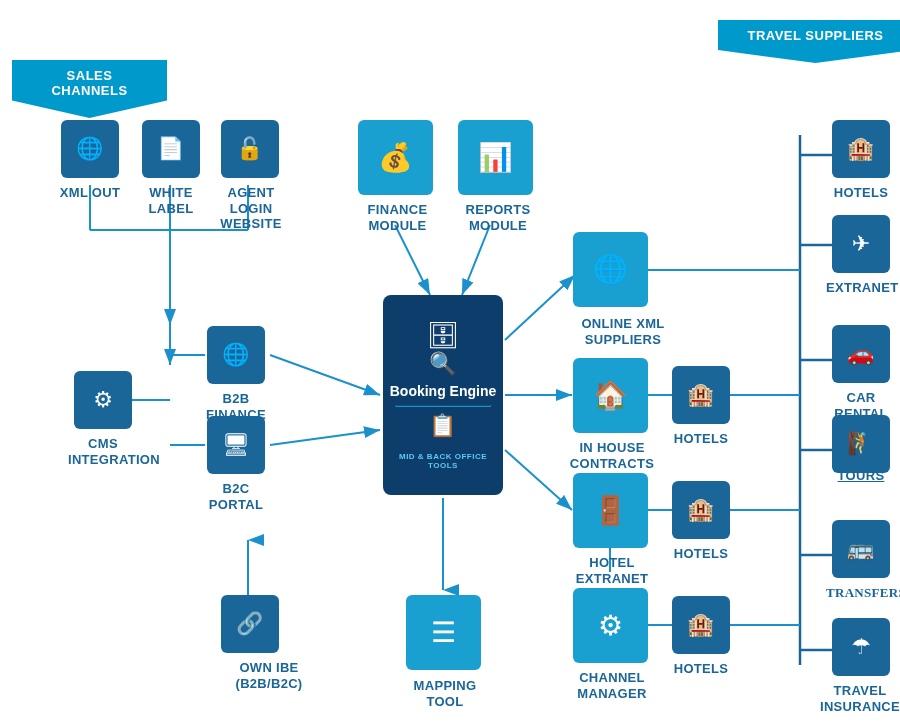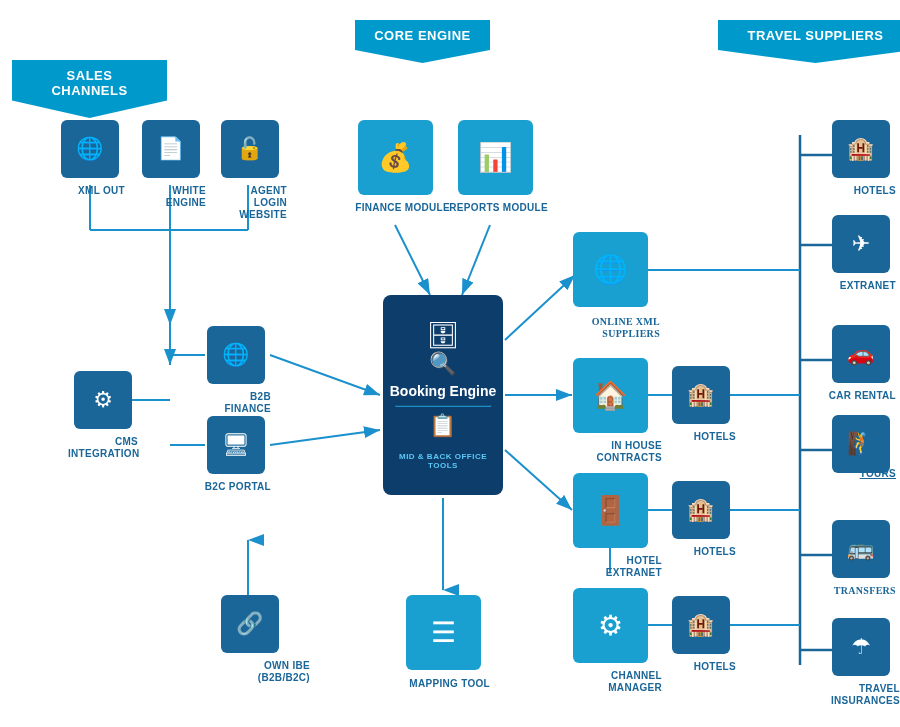--- a/index.html
+++ b/index.html
@@ -54,22 +54,22 @@
       height: 58px;
     }
 
     .icon-box.large {
       width: 75px;
       height: 75px;
     }
 
     .icon-label {
       position: absolute;
-      text-align: right;
-      font-size: 10px;
+      text-align: center;
+      font-size: 13px;
       font-weight: 900;
       color: #1a6699;
       line-height: 1.2;
       letter-spacing: 0.3px;
     }
 
     
     .booking-engine {
       position: absolute;
       background: #0d3d6b;
@@ -188,37 +188,34 @@
     <line x1="800" y1="270" x2="720" y2="270" stroke="#1a90cc" stroke-width="2"></line>
     <line x1="800" y1="395" x2="720" y2="395" stroke="#1a90cc" stroke-width="2"></line>
     <line x1="800" y1="510" x2="720" y2="510" stroke="#1a90cc" stroke-width="2"></line>
     <line x1="800" y1="625" x2="720" y2="625" stroke="#1a90cc" stroke-width="2"></line>
   </svg>
 
   <div class="banner" style="left:12px; top:20px; width:155px; padding-bottom:20px; font-size:13px;margin-top:40px;">
     <span>SALES CHANNELS</span>
   </div>
 
-  <div class="banner" style="left:355px; top:20px; width:135px; padding-bottom:20px; font-size:13px;">
-    <span>CORE ENGINE</span>
-  </div>
 
   <div class="banner" style="left:718px; top:20px; width:195px; padding-bottom:20px; font-size:13px;">
     <span>TRAVEL SUPPLIERS</span>
   </div>
 
   <div class="icon-box small" style="left:61px; top:120px;">
     <span class="icon-symbol">🌐</span>
   </div>
   <div class="icon-label" style="left:55px; top:185px; width:70px;">XML OUT</div>
 
   <div class="icon-box small" style="left:142px; top:120px;">
     <span class="icon-symbol">📄</span>
   </div>
-  <div class="icon-label" style="left:136px; top:185px; width:70px;">WHITE ENGINE</div>
+  <div class="icon-label" style="left:136px; top:185px; width:70px;">WHITE LABEL</div>
 
   <div class="icon-box small" style="left:221px; top:120px;">
     <span class="icon-symbol">🔓</span>
   </div>
   <div class="icon-label" style="left:215px; top:185px; width:72px;">AGENT LOGIN<br>WEBSITE</div>
 
   <div class="icon-box small" style="left:207px; top:326px;">
     <span class="icon-symbol">🌐</span>
   </div>
   <div class="icon-label" style="left:201px; top:391px; width:70px;">B2B FINANCE</div>
@@ -258,21 +255,21 @@
   </div>
 
   <div class="icon-box large" style="left:406px; top:595px; background:#1aa0d0;">
     <span class="icon-symbol" style="font-size:28px;">☰</span>
   </div>
   <div class="icon-label" style="left:400px; top:678px; width:90px;">MAPPING TOOL</div>
 
   <div class="icon-box large" style="left:573px; top:232px; background:#1aa0d0;">
     <span class="icon-symbol" style="font-size:28px;">🌐</span>
   </div>
-  <div class="icon-label" style="left:560px; top:316px; width:100px;font-family:Liberation Serif, serif;">ONLINE XML<br>SUPPLIERS</div>
+  <div class="icon-label" style="left:573px; top:316px; width:100px;">ONLINE XML<br>SUPPLIERS</div>
 
   <div class="icon-box large" style="left:573px; top:358px; background:#1aa0d0;">
     <span class="icon-symbol" style="font-size:28px;">🏠</span>
   </div>
   <div class="icon-label" style="left:562px; top:440px; width:100px;">IN HOUSE<br>CONTRACTS</div>
 
   <div class="icon-box small" style="left:672px; top:366px;">
     <span class="icon-symbol">🏨</span>
   </div>
   <div class="icon-label" style="left:666px; top:431px; width:70px;">HOTELS</div>

